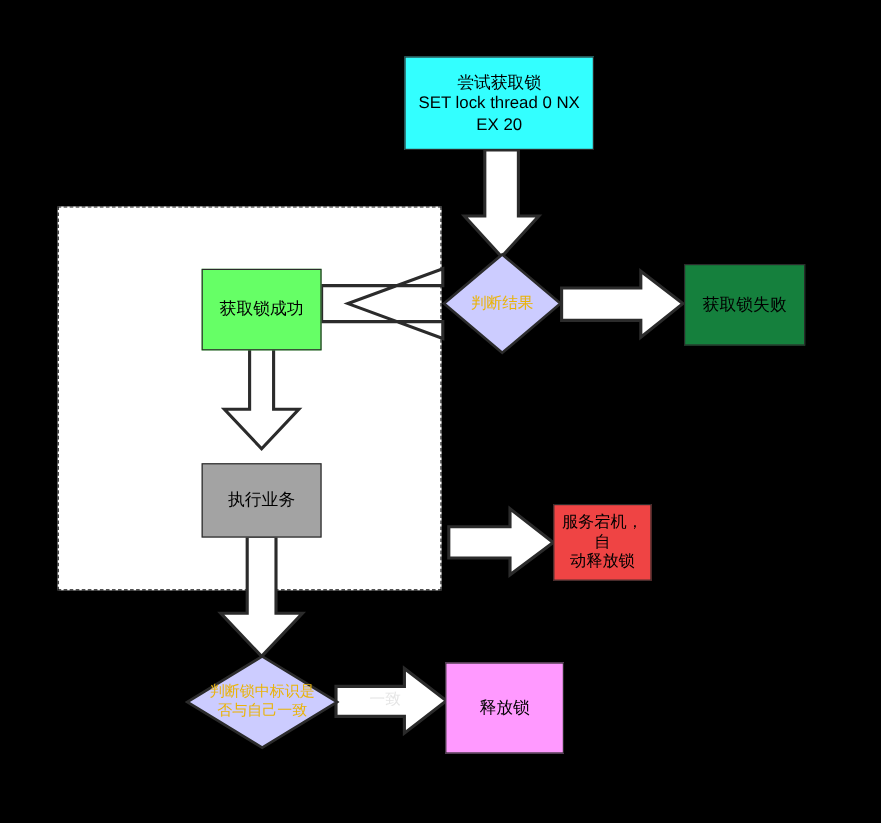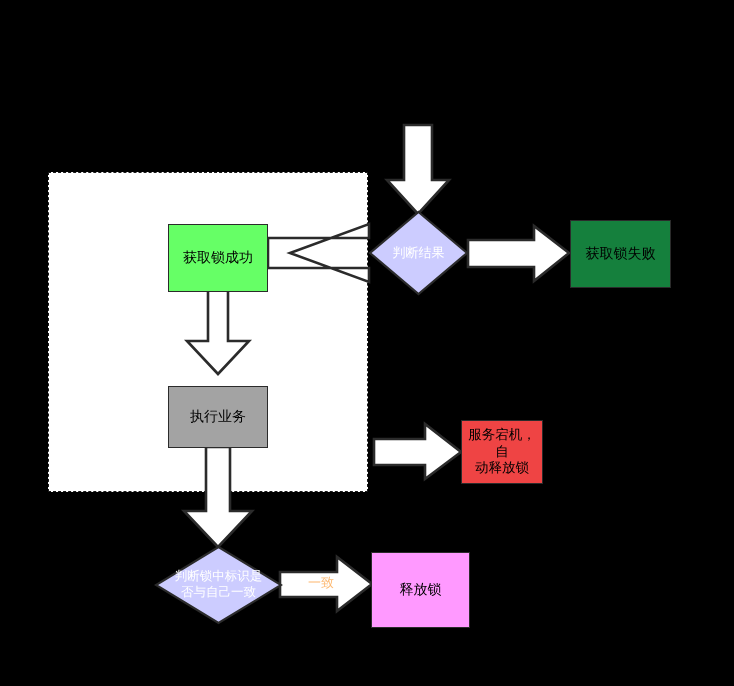--- a/index.html
+++ b/index.html
@@ -41,21 +41,21 @@
     position: absolute;
     left: 0;
     top: 0;
     width: 734px;
     height: 686px;
     z-index: 2;
   }
   .edge-label {
     position: absolute;
     z-index: 5;
-    color: #fdba74;
+    color: #e5e5e5;
     text-align: center;
     white-space: nowrap;
   }
   .diamond-wrap {
     position: absolute;
     z-index: 3;
   }
   .diamond-wrap svg {
     position: absolute;
     left: 0;
@@ -64,21 +64,21 @@
   .diamond-text {
     position: absolute;
     left: 0;
     top: 0;
     width: 100%;
     height: 100%;
     display: flex;
     align-items: center;
     justify-content: center;
     text-align: center;
-    color: #ffffff;
+    color: #eab308;
     line-height: 1.25;
     white-space: pre-line;
     pointer-events: none;
   }
 </style>
 </head>
 <body>
 
 <div id="canvas">
 
@@ -94,20 +94,23 @@
 
     <polygon points="208,288 228,288 228,341 249,341 218,374 187,341 208,341" fill="#ffffff" stroke="#2b2b2b" stroke-width="2.6" stroke-linejoin="miter"></polygon>
 
     <polygon points="374,439 425,439 425,424 461,452 425,479 425,465 374,465" fill="#ffffff" stroke="#2b2b2b" stroke-width="2.6" stroke-linejoin="miter"></polygon>
 
     <polygon points="206,447 230,447 230,511 252,511 218,547 184,511 206,511" fill="#ffffff" stroke="#2b2b2b" stroke-width="2.6" stroke-linejoin="miter"></polygon>
 
     <polygon points="280,572 337,572 337,557 372,584 337,611 337,597 280,597" fill="#ffffff" stroke="#2b2b2b" stroke-width="2.6" stroke-linejoin="miter"></polygon>
   </svg>
 
+  <div class="node rect" style="left:337px; top:47px; width:158px; height:78px; background:#33ffff; font-size:14px;">尝试获取锁
+SET lock thread 0 NX
+EX 20</div>
 
   <div class="diamond-wrap" style="left:368px; top:210px; width:101px; height:86px;">
     <svg width="101" height="86" viewBox="0 0 101 86">
       <polygon points="50.5,2 99,43 50.5,84 2,43" fill="#ccccff" stroke="#2b2b2b" stroke-width="2.2" stroke-linejoin="miter"></polygon>
     </svg>
     <div class="diamond-text" style="font-size:13px;">判断结果</div>
   </div>
 
   <div class="node rect" style="left:168px; top:224px; width:100px; height:68px; background:#66ff66; font-size:14px;">获取锁成功</div>
 

